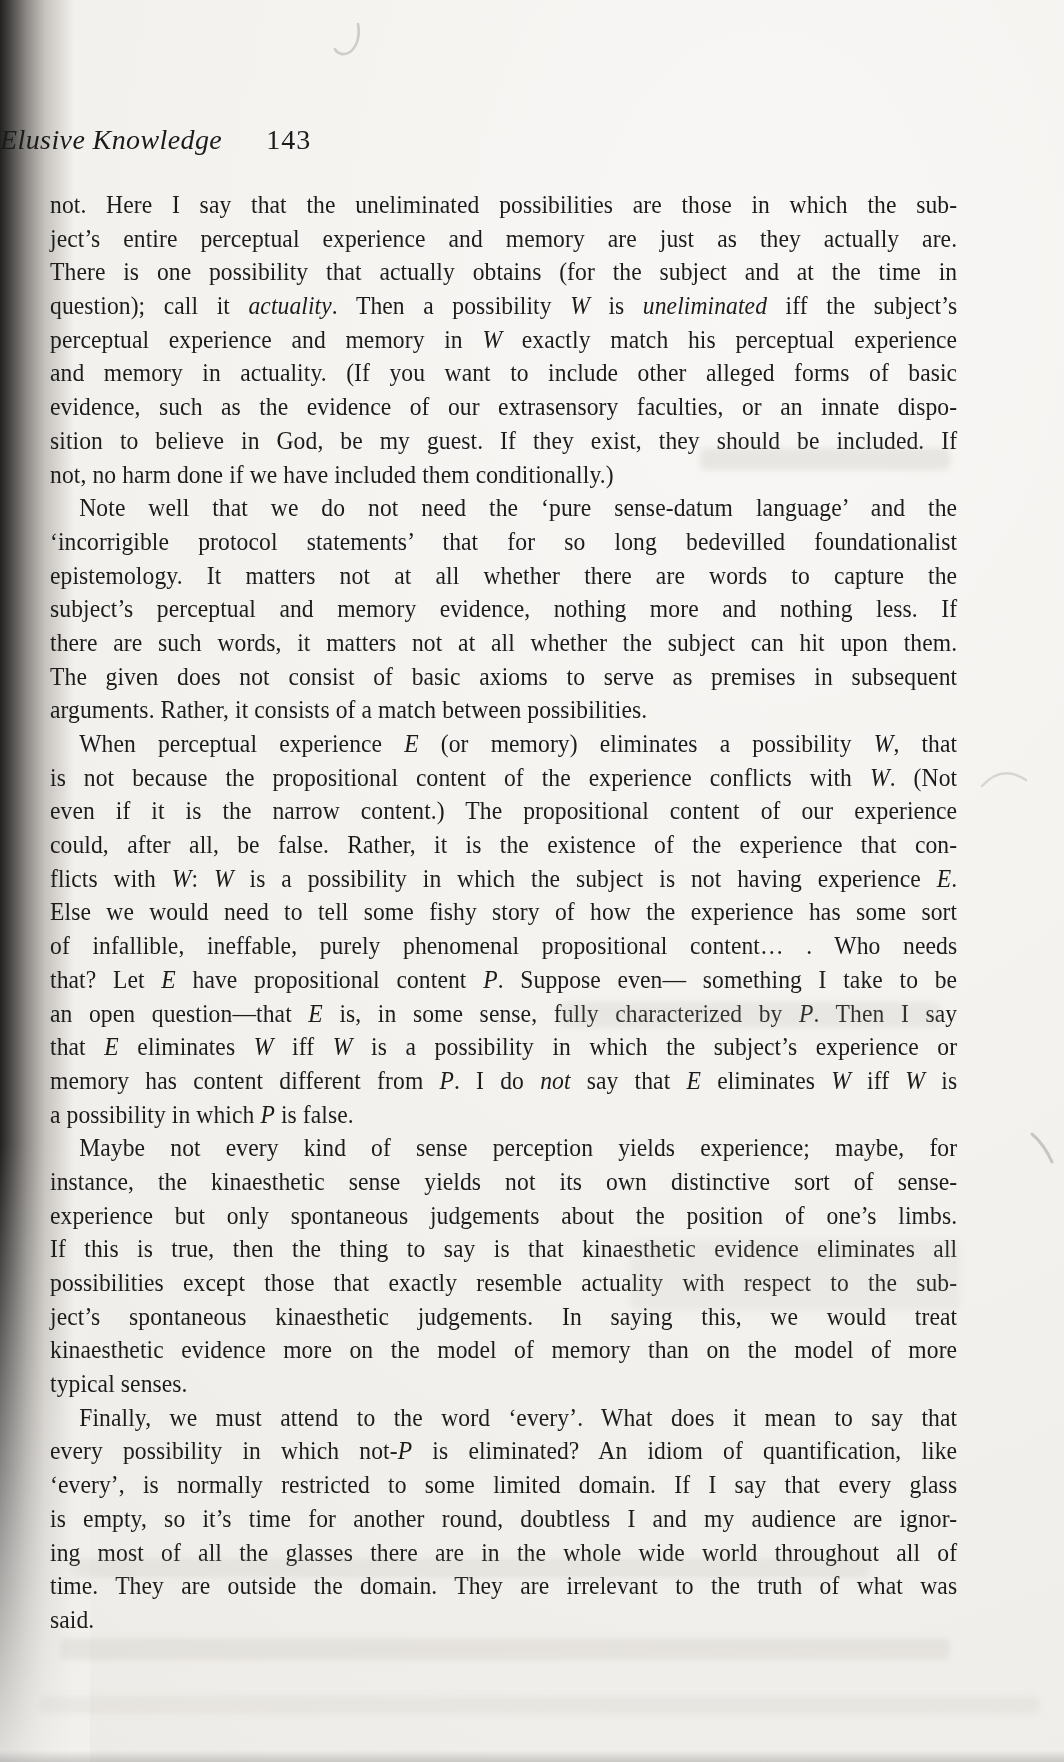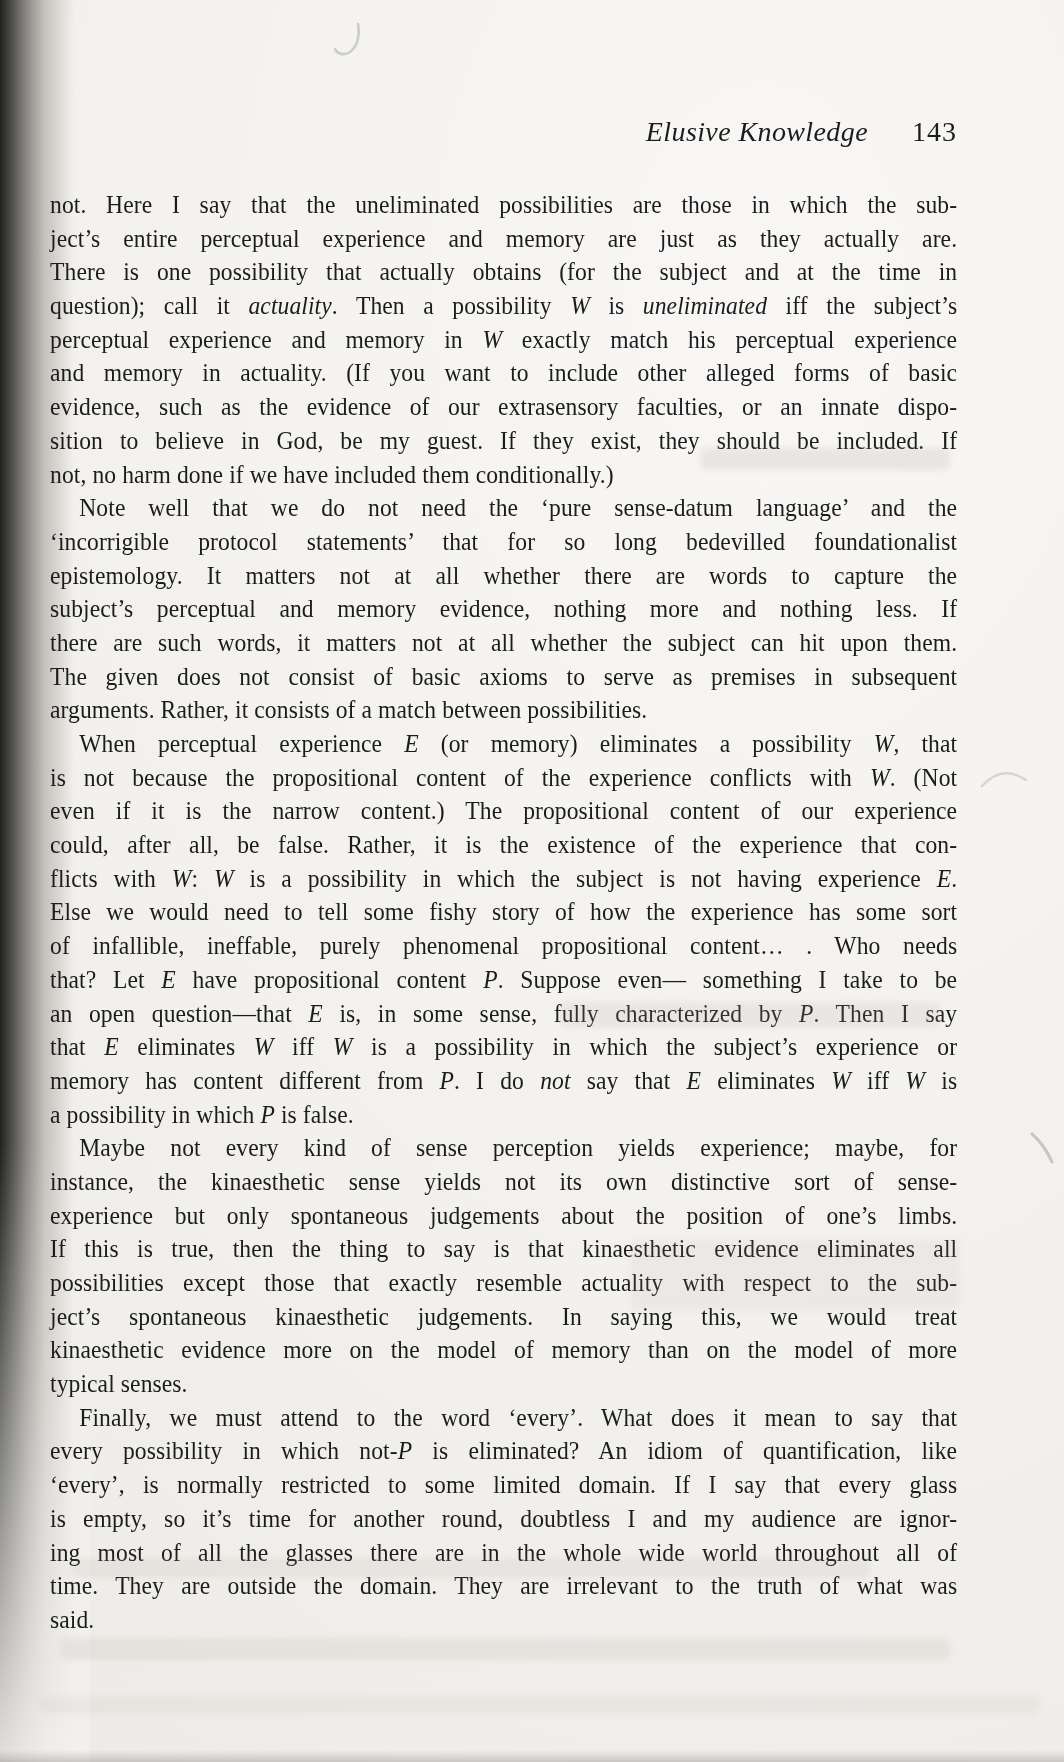--- a/index.html
+++ b/index.html
@@ -25,22 +25,22 @@
   }
   .spine-fade {
     position: absolute; left: 0; bottom: 0; width: 90px; height: 620px;
     background: linear-gradient(to top, rgba(242,241,238,0.92) 0%, rgba(242,241,238,0) 100%);
   }
   .bottom-edge {
     position: absolute; left: 0; right: 0; bottom: 0; height: 12px;
     background: linear-gradient(to bottom, rgba(0,0,0,0) 0%, rgba(0,0,0,0.16) 100%);
   }
   .running-header {
-    position: absolute; top: 116px; left: 0; width: 957px;
-    text-align: right; font-size: 28px; white-space: nowrap;
+    position: absolute; top: 124px; left: 0; width: 957px;
+    text-align: left; font-size: 28px; white-space: nowrap;
   }
   .running-header .title { font-style: italic; letter-spacing: 0.4px; margin-right: 44px; }
   .running-header .pagenum { letter-spacing: 1px; }
 
   .text-block {
     position: absolute; left: 50px; top: 188px; width: 962px;
     transform: scaleX(0.943); transform-origin: 0 0;
     font-size: 25px; line-height: 33.7px; letter-spacing: 0.1px;
   }
   .line {

